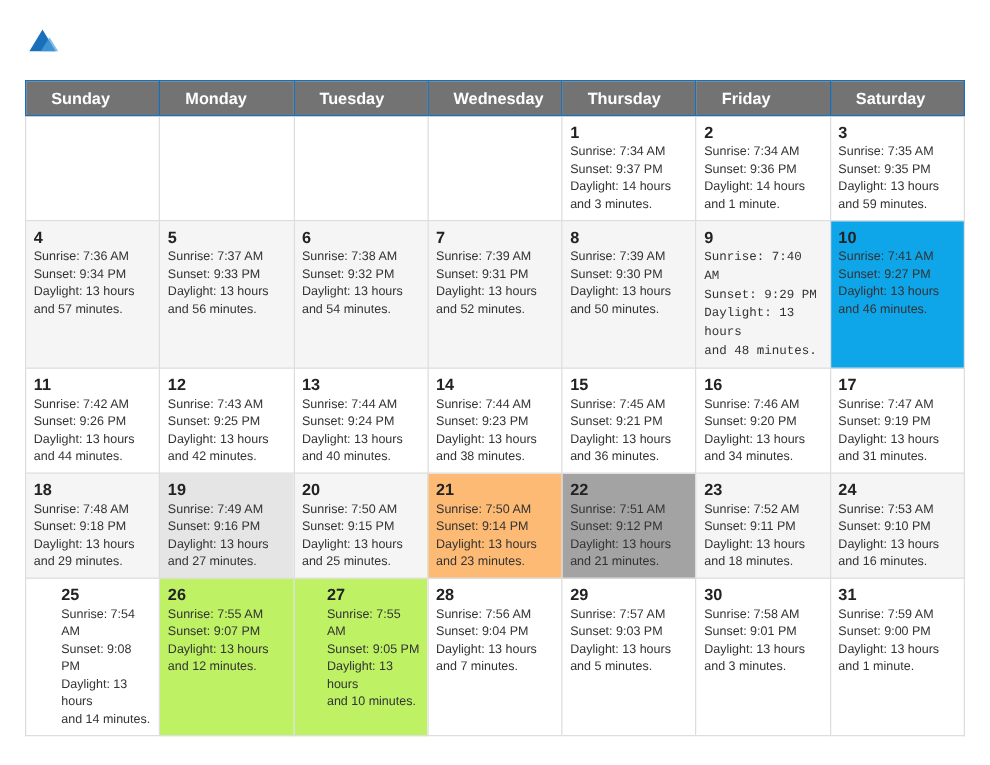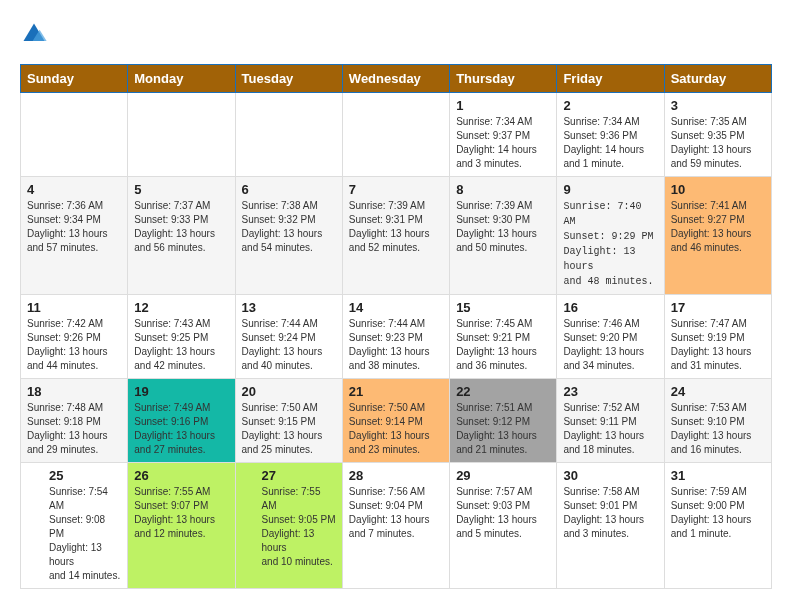--- a/index.html
+++ b/index.html
@@ -51,24 +51,24 @@
     .location {
       font-size: 15px;
       color: #555;
     }
     table {
       width: 100%;
       border-collapse: collapse;
       table-layout: fixed;
     }
     thead tr th {
-      background-color: #a16207;
+      background-color: #737373;
       color: #fff;
       text-align: left;
-      padding: 6px 6px;
+      padding: 6px 20px;
       font-size: 13px;
       font-weight: bold;
       border: 1px solid #1a6fba;
     }
     tbody tr td {
       vertical-align: top;
       padding: 5px 6px;
       font-size: 10.5px;
       color: #333;
       border: 1px solid #ddd;
@@ -166,21 +166,21 @@
 Daylight: 13 hours
 and 52 minutes.</span></td>
         <td style="background: rgb(245, 245, 245);"><span class="day-num">8</span><span class="day-info" style="white-space: pre-line;">Sunrise: 7:39 AM
 Sunset: 9:30 PM
 Daylight: 13 hours
 and 50 minutes.</span></td>
         <td style="background: rgb(245, 245, 245);"><span class="day-num">9</span><span class="day-info" style="white-space: pre-line; font-family: Liberation Mono, monospace;">Sunrise: 7:40 AM
 Sunset: 9:29 PM
 Daylight: 13 hours
 and 48 minutes.</span></td>
-        <td style="background: #fdba74;"><span class="day-num">10</span><span class="day-info" style="white-space: pre-line;">Sunrise: 7:41 AM
+        <td style="background: #0ea5e9;"><span class="day-num">10</span><span class="day-info" style="white-space: pre-line;">Sunrise: 7:41 AM
 Sunset: 9:27 PM
 Daylight: 13 hours
 and 46 minutes.</span></td>
       </tr>
       <tr>
         <td style="background: rgb(255, 255, 255);"><span class="day-num">11</span><span class="day-info" style="white-space: pre-line;">Sunrise: 7:42 AM
 Sunset: 9:26 PM
 Daylight: 13 hours
 and 44 minutes.</span></td>
         <td style="background: rgb(255, 255, 255);"><span class="day-num">12</span><span class="day-info" style="white-space: pre-line;">Sunrise: 7:43 AM
@@ -206,21 +206,21 @@
         <td style="background: rgb(255, 255, 255);"><span class="day-num">17</span><span class="day-info" style="white-space: pre-line;">Sunrise: 7:47 AM
 Sunset: 9:19 PM
 Daylight: 13 hours
 and 31 minutes.</span></td>
       </tr>
       <tr>
         <td style="background: rgb(245, 245, 245); margin-top: 32px;"><span class="day-num">18</span><span class="day-info" style="white-space: pre-line;">Sunrise: 7:48 AM
 Sunset: 9:18 PM
 Daylight: 13 hours
 and 29 minutes.</span></td>
-        <td style="background: #14b8a6;"><span class="day-num">19</span><span class="day-info" style="white-space: pre-line;">Sunrise: 7:49 AM
+        <td style="background: #e5e5e5;"><span class="day-num">19</span><span class="day-info" style="white-space: pre-line;">Sunrise: 7:49 AM
 Sunset: 9:16 PM
 Daylight: 13 hours
 and 27 minutes.</span></td>
         <td style="background: rgb(245, 245, 245);"><span class="day-num">20</span><span class="day-info" style="white-space: pre-line;">Sunrise: 7:50 AM
 Sunset: 9:15 PM
 Daylight: 13 hours
 and 25 minutes.</span></td>
         <td style="background: #fdba74;"><span class="day-num">21</span><span class="day-info" style="white-space: pre-line;">Sunrise: 7:50 AM
 Sunset: 9:14 PM
 Daylight: 13 hours

